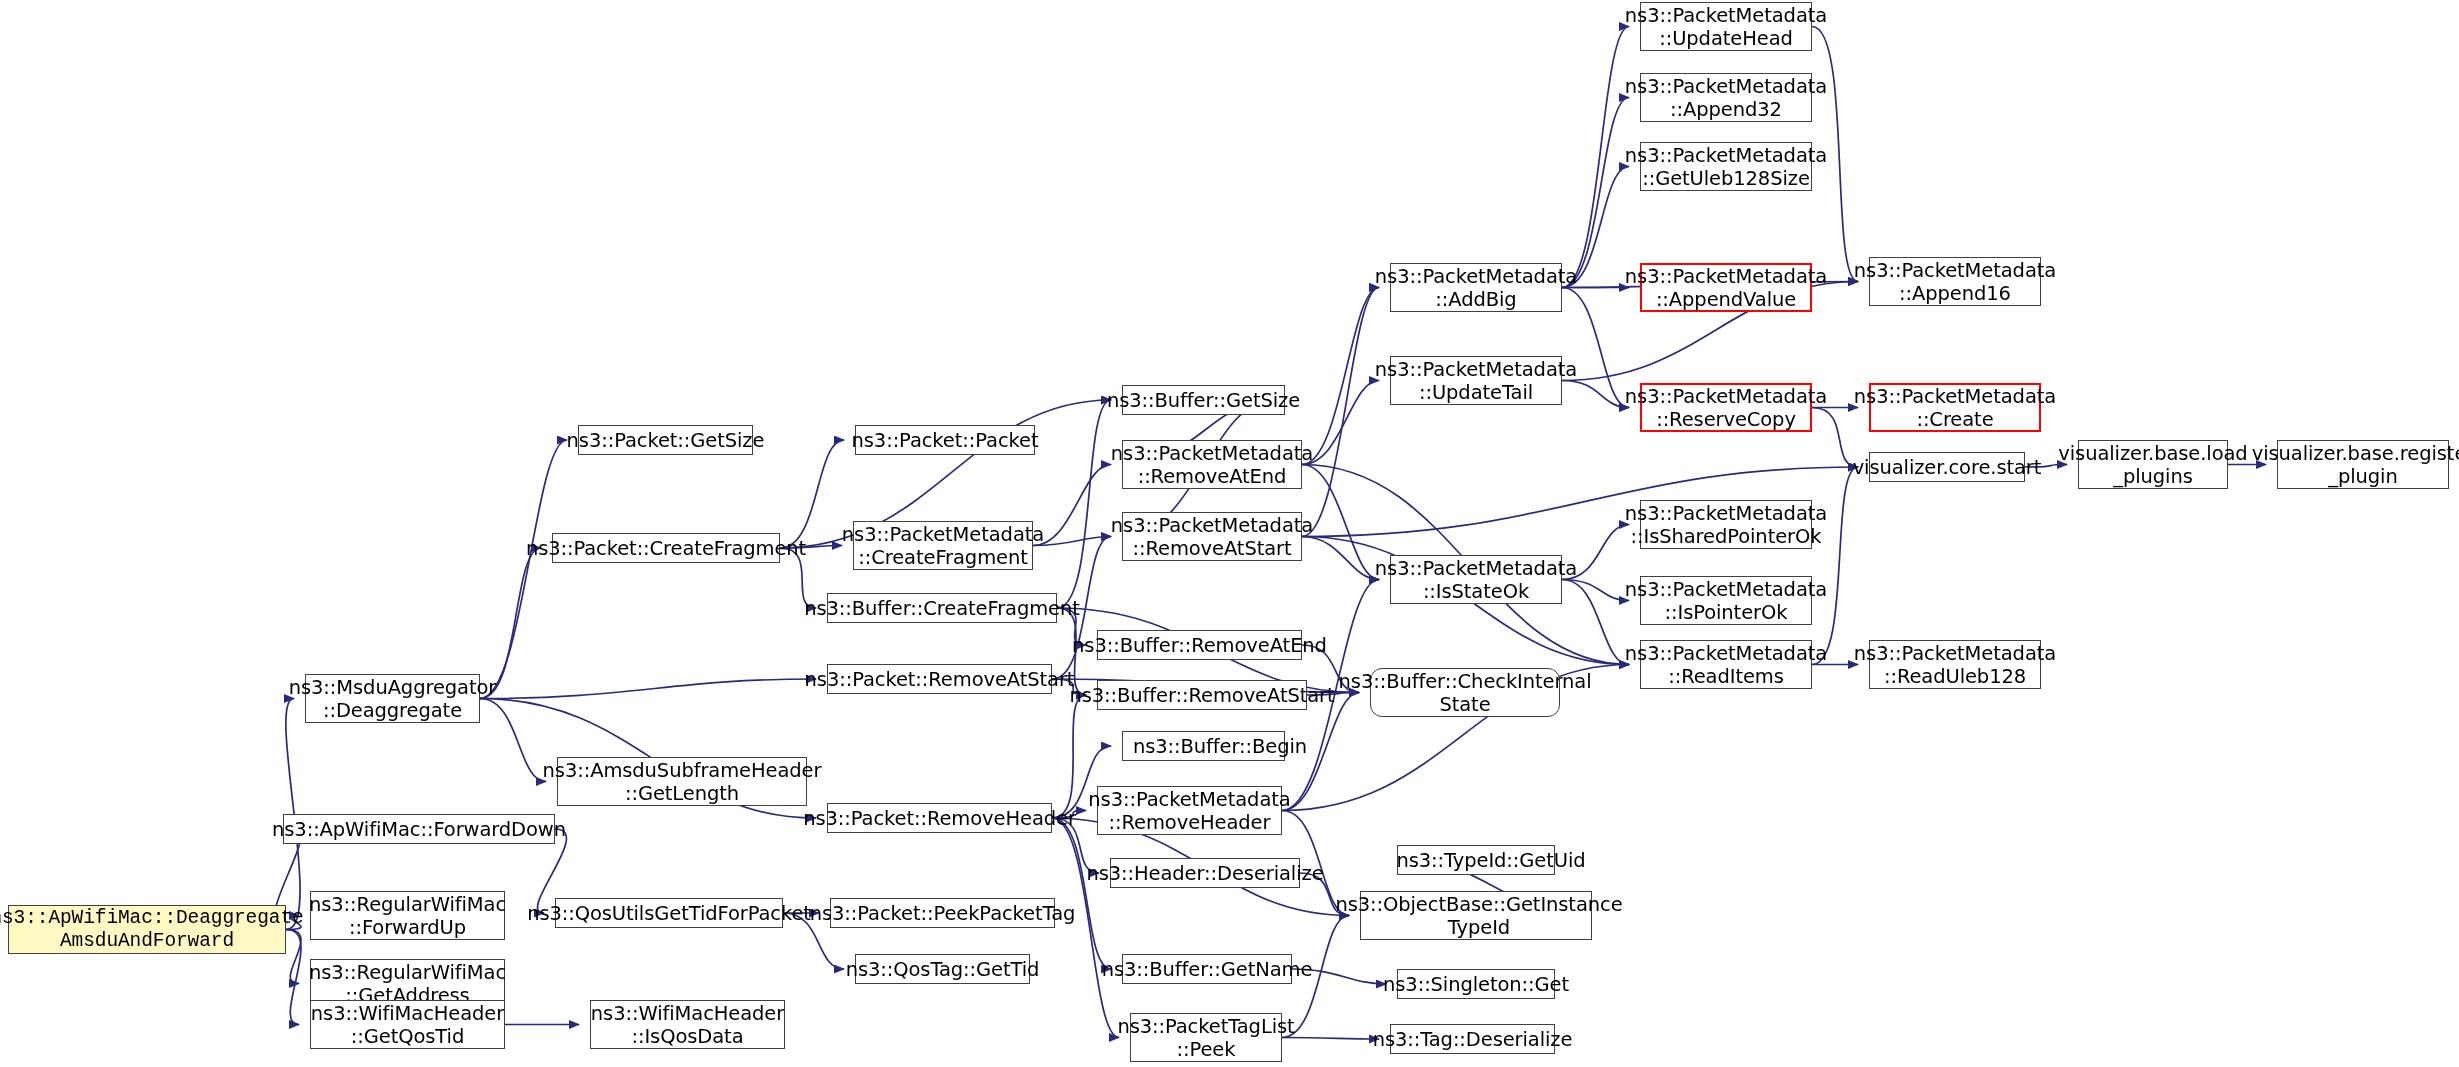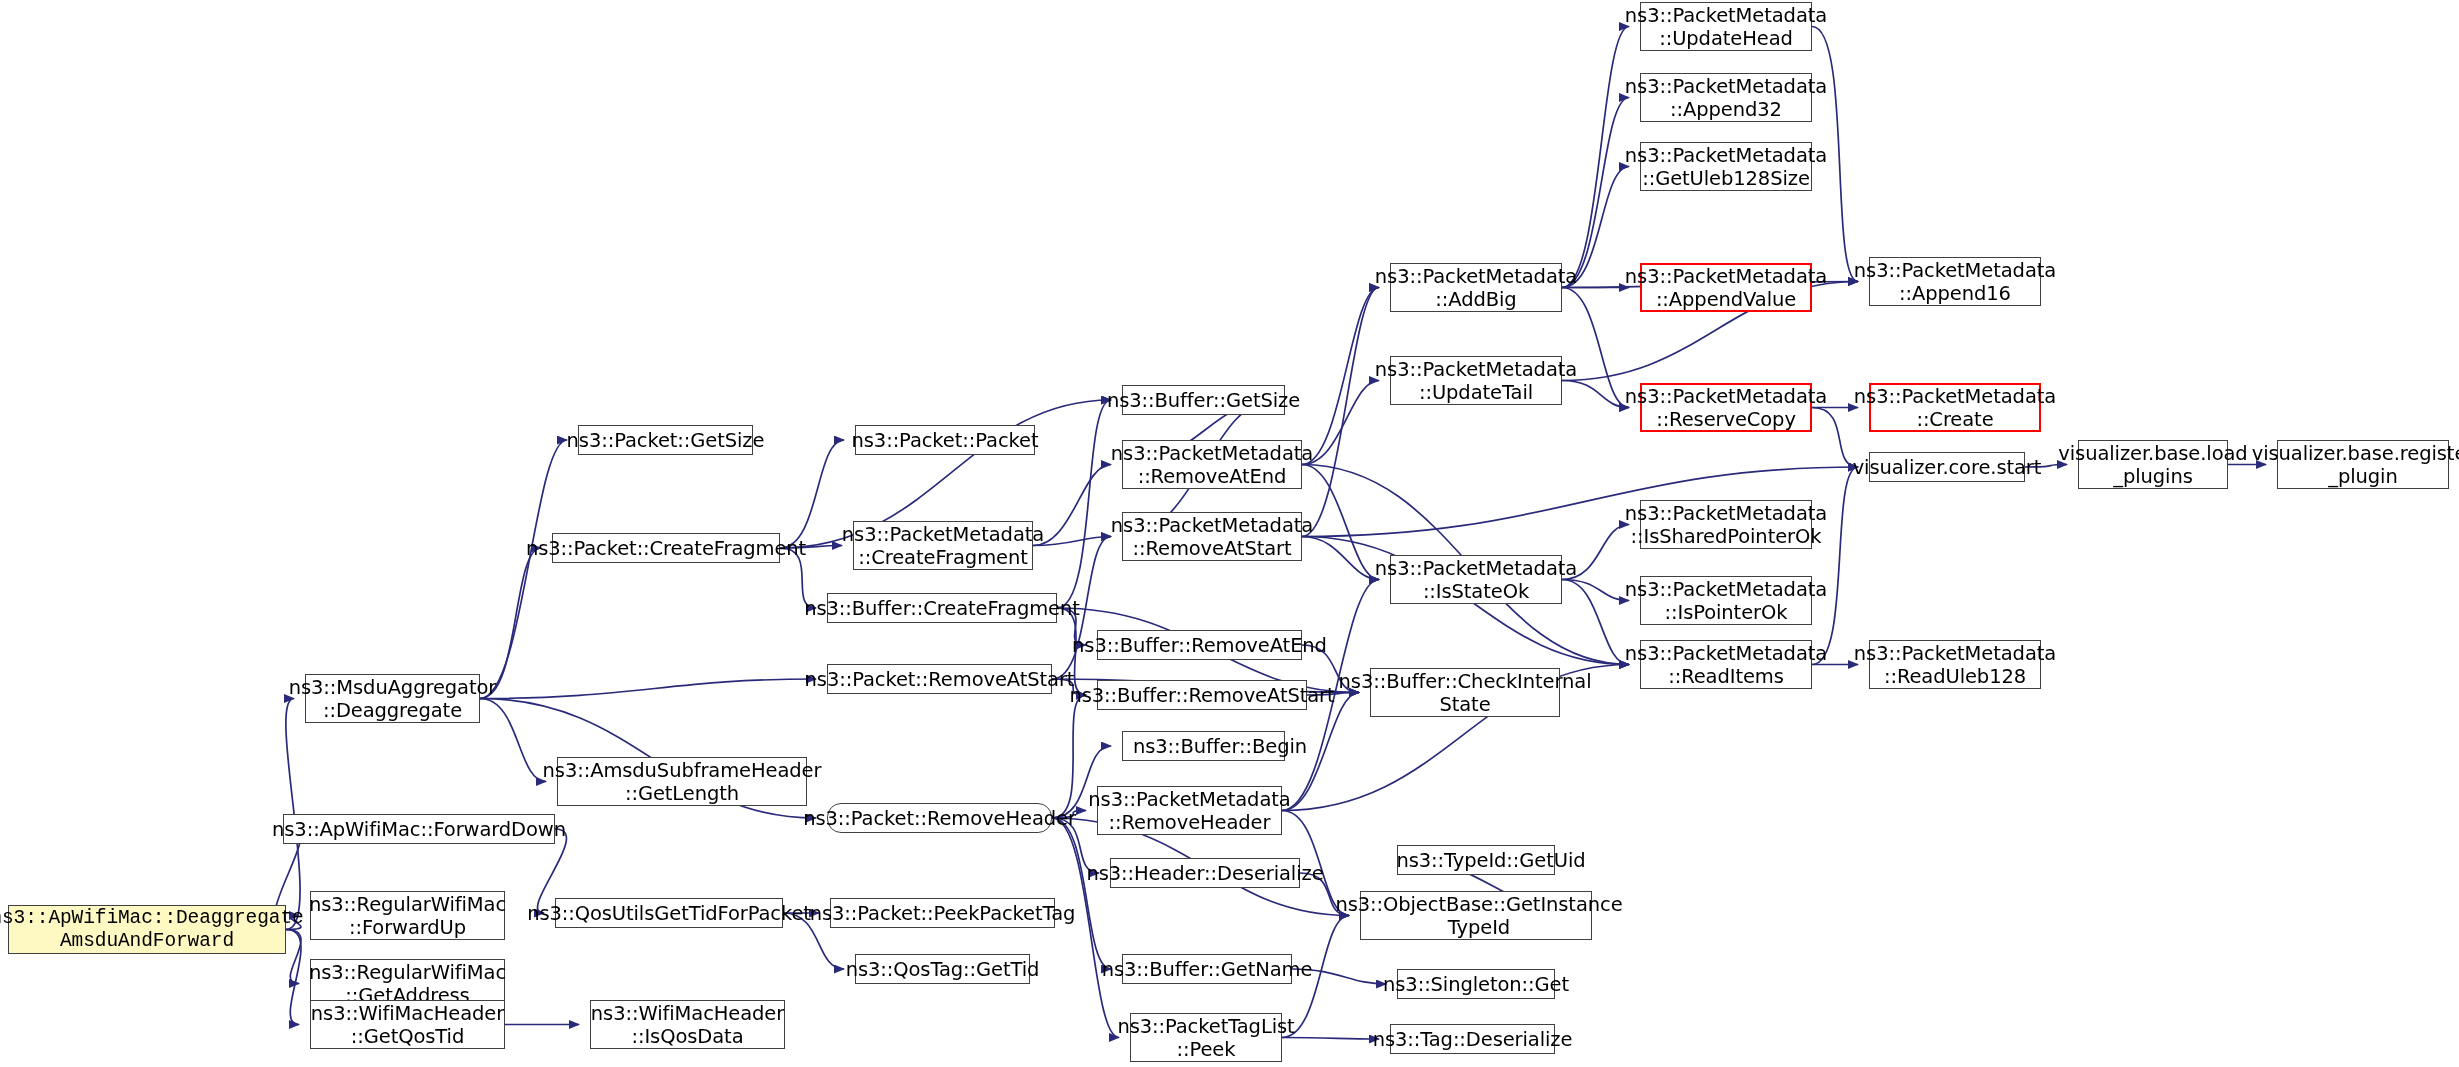--- a/index.html
+++ b/index.html
@@ -115,39 +115,39 @@
 ::Deaggregate</div>
       <div class="node" style="left: 578px; top: 425px; width: 175px; height: 30px;">ns3::Packet::GetSize</div>
       <div class="node" style="left: 552px; top: 533px; width: 228px; height: 30px;">ns3::Packet::CreateFragment</div>
       <div class="node" style="left: 557px; top: 757px; width: 250px; height: 49px;">ns3::AmsduSubframeHeader
 ::GetLength</div>
       <div class="node" style="left: 855px; top: 425px; width: 180px; height: 30px;">ns3::Packet::Packet</div>
       <div class="node" style="left: 853px; top: 521px; width: 180px; height: 49px;">ns3::PacketMetadata
 ::CreateFragment</div>
       <div class="node" style="left: 827px; top: 593px; width: 230px; height: 30px;">ns3::Buffer::CreateFragment</div>
       <div class="node" style="left: 827px; top: 664px; width: 225px; height: 30px;">ns3::Packet::RemoveAtStart</div>
-      <div class="node" style="left: 827px; top: 803px; width: 225px; height: 30px; border-radius: 14px;">ns3::Packet::RemoveHeader</div>
+      <div class="node" style="left: 827px; top: 803px; width: 225px; height: 30px;">ns3::Packet::RemoveHeader</div>
       <div class="node" style="left: 555px; top: 898px; width: 228px; height: 30px;">ns3::QosUtilsGetTidForPacket</div>
       <div class="node" style="left: 830px; top: 898px; width: 225px; height: 30px;">ns3::Packet::PeekPacketTag</div>
       <div class="node" style="left: 855px; top: 954px; width: 175px; height: 30px;">ns3::QosTag::GetTid</div>
       <div class="node" style="left: 1122px; top: 385px; width: 163px; height: 30px;">ns3::Buffer::GetSize</div>
       <div class="node" style="left: 1122px; top: 440px; width: 180px; height: 49px;">ns3::PacketMetadata
 ::RemoveAtEnd</div>
       <div class="node" style="left: 1122px; top: 512px; width: 180px; height: 49px;">ns3::PacketMetadata
 ::RemoveAtStart</div>
       <div class="node" style="left: 1097px; top: 630px; width: 205px; height: 30px;">ns3::Buffer::RemoveAtEnd</div>
       <div class="node" style="left: 1097px; top: 680px; width: 210px; height: 30px;">ns3::Buffer::RemoveAtStart</div>
       <div class="node" style="left: 1122px; top: 731px; width: 163px; height: 30px; padding-left: 36px;">ns3::Buffer::Begin</div>
       <div class="node" style="left: 1097px; top: 786px; width: 185px; height: 49px;">ns3::PacketMetadata
 ::RemoveHeader</div>
       <div class="node" style="left: 1110px; top: 858px; width: 190px; height: 30px; text-align: right;">ns3::Header::Deserialize</div>
       <div class="node" style="left: 1122px; top: 954px; width: 170px; height: 30px;">ns3::Buffer::GetName</div>
       <div class="node" style="left: 1130px; top: 1013px; width: 152px; height: 49px;">ns3::PacketTagList
 ::Peek</div>
-      <div class="node" style="left: 1370px; top: 668px; width: 190px; height: 49px;">ns3::Buffer::CheckInternal
+      <div class="node" style="left: 1370px; top: 668px; width: 190px; height: 49px; border-radius: 12px;">ns3::Buffer::CheckInternal
 State</div>
       <div class="node" style="left: 1390px; top: 263px; width: 172px; height: 49px;">ns3::PacketMetadata
 ::AddBig</div>
       <div class="node" style="left: 1390px; top: 356px; width: 172px; height: 49px;">ns3::PacketMetadata
 ::UpdateTail</div>
       <div class="node" style="left: 1390px; top: 555px; width: 172px; height: 49px;">ns3::PacketMetadata
 ::IsStateOk</div>
       <div class="node" style="left: 1360px; top: 891px; width: 232px; height: 49px; padding-left: 9px;">ns3::ObjectBase::GetInstance
 TypeId</div>
       <div class="node" style="left: 1640px; top: 2px; width: 172px; height: 49px;">ns3::PacketMetadata

